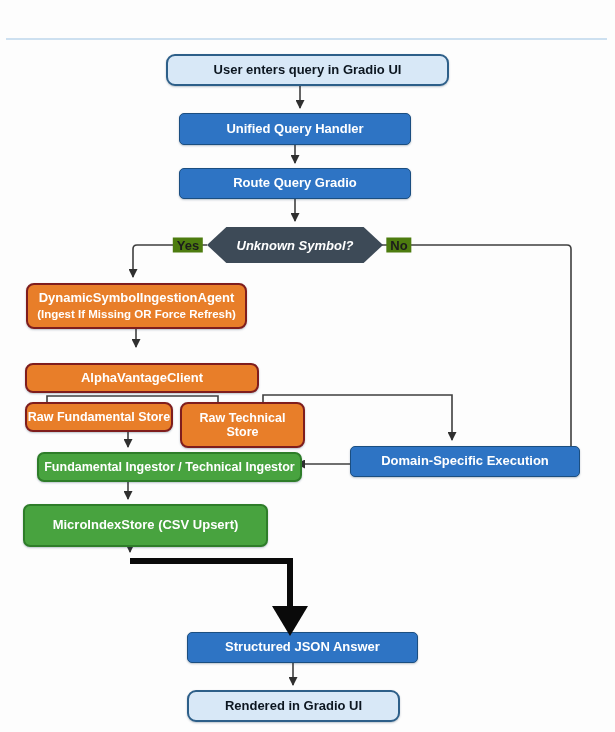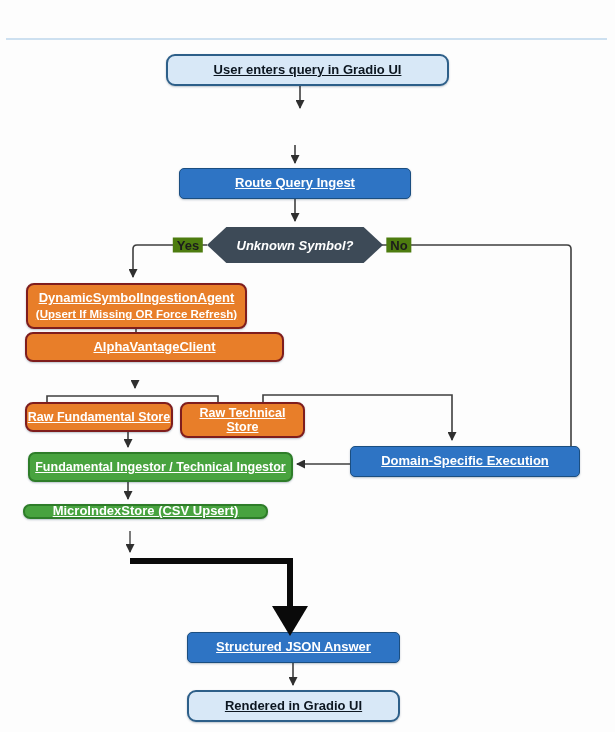--- a/index.html
+++ b/index.html
@@ -5,21 +5,21 @@
   html,body{margin:0;padding:0;background:#fdfdfd;}
   body{font-family:"Liberation Sans","DejaVu Sans",sans-serif;}
   .canvas{position:relative;width:615px;height:732px;background:#fdfdfd;overflow:hidden;}
 
   .title{position:absolute;left:0;top:5px;width:100%;text-align:center;
          font-size:21px;font-weight:bold;color:#2273b8;letter-spacing:.2px;}
   .rule{position:absolute;left:6px;top:38px;width:601px;height:2px;background:#cde0f0;}
 
   .node{position:absolute;display:flex;flex-direction:column;align-items:center;justify-content:center;
         box-sizing:border-box;text-align:center;font-weight:bold;font-size:13px;line-height:1.15;
-        box-shadow:0 1px 2px rgba(30,60,90,.30);z-index:2;text-decoration:underline;}
+        box-shadow:0 1px 2px rgba(30,60,90,.30);z-index:2;}
   .light{background:#d8e8f7;border:2px solid #2d5f89;border-radius:9px;color:#0c1620;}
   .blue {background:#2e74c4;border:1.5px solid #1b4e80;border-radius:5px;color:#ffffff;}
   .orange{background:#e87e29;border:2px solid #7f1d1d;border-radius:8px;color:#ffffff;}
   .green{background:#48a33f;border:2px solid #2e7d29;border-radius:7px;color:#ffffff;}
   .hex{position:absolute;z-index:2;display:flex;align-items:center;justify-content:center;
        background:#3d4a57;color:#ffffff;font-weight:bold;font-style:italic;font-size:13px;
        clip-path:polygon(0 50%,11% 0,89% 0,100% 50%,89% 100%,11% 100%);box-shadow:none;}
   .sub{font-size:11.5px;margin-top:2px;}
   .small{font-size:12.5px;}
 
@@ -57,62 +57,65 @@
       <path d="M128,482 V499" marker-end="url(#arr)"></path>
       <path d="M130,531 V552" marker-end="url(#arr)" stroke="#5a5a5a"></path>
       <path d="M293,663 V685" marker-end="url(#arr)"></path>
     </g>
   </svg>
 
   <div class="node light" style="left:166px;top:54px;width:283px;height:32px;">
     <span>User enters query in Gradio UI</span>
   </div>
 
+  <div class="node blue" style="left:179px;top:113px;width:232px;height:32px;">
+    <span>Unified Query Handler</span>
+  </div>
 
   <div class="node blue" style="left:179px;top:168px;width:232px;height:31px;">
-    <span>Route Query Ingest</span>
+    <span>Route Query Gradio</span>
   </div>
 
   <div class="hex" style="left:207px;top:227px;width:176px;height:36px;align-items:center;">
     <span>Unknown Symbol?</span>
   </div>
 
   <span class="edge-label" style="left:188px;top:245px;">Yes</span>
   <span class="edge-label" style="left:399px;top:245px;text-align:center;">No</span>
 
   <div class="node orange" style="left:26px;top:283px;width:221px;height:46px;">
     <span>DynamicSymbolIngestionAgent</span>
-    <span class="sub">(Upsert If Missing OR Force Refresh)</span>
+    <span class="sub">(Ingest If Missing OR Force Refresh)</span>
   </div>
 
-  <div class="node orange" style="left:25px;top:332px;width:259px;height:30px;">
+  <div class="node orange" style="left:25px;top:363px;width:234px;height:30px;">
     <span>AlphaVantageClient</span>
   </div>
 
   <div class="node orange small" style="left:25px;top:402px;width:148px;height:30px;">
     <span>Raw Fundamental Store</span>
   </div>
 
-  <div class="node orange small" style="left:180px;top:402px;width:125px;height:36px;">
+  <div class="node orange small" style="left:180px;top:402px;width:125px;height:46px;">
     <span>Raw Technical Store</span>
   </div>
 
-  <div class="node green small" style="left:28px;top:452px;width:265px;height:30px;">
+  <div class="node green small" style="left:37px;top:452px;width:265px;height:30px;">
     <span>Fundamental Ingestor / Technical Ingestor</span>
   </div>
 
   <div class="node blue" style="left:350px;top:446px;width:230px;height:31px;">
     <span>Domain-Specific Execution</span>
   </div>
 
-  <div class="node green" style="left:23px;top:504px;width:245px;height:15px;">
+  <div class="node green" style="left:23px;top:504px;width:245px;height:43px;">
     <span>MicroIndexStore (CSV Upsert)</span>
   </div>
 
-  <div class="node blue" style="left:187px;top:632px;width:213px;height:31px;">
+  <div class="node blue" style="left:187px;top:632px;width:231px;height:31px;">
     <span>Structured JSON Answer</span>
   </div>
 
   <div class="node light" style="left:187px;top:690px;width:213px;height:32px;">
     <span>Rendered in Gradio UI</span>
   </div>
 
   <svg class="front" width="615" height="732" viewBox="0 0 615 732">
     <path d="M130,561 H290 V608" fill="none" stroke="#0a0a0a" stroke-width="6" stroke-linejoin="miter"></path>
     <polygon points="272,606 308,606 290,636" fill="#0a0a0a"></polygon>

